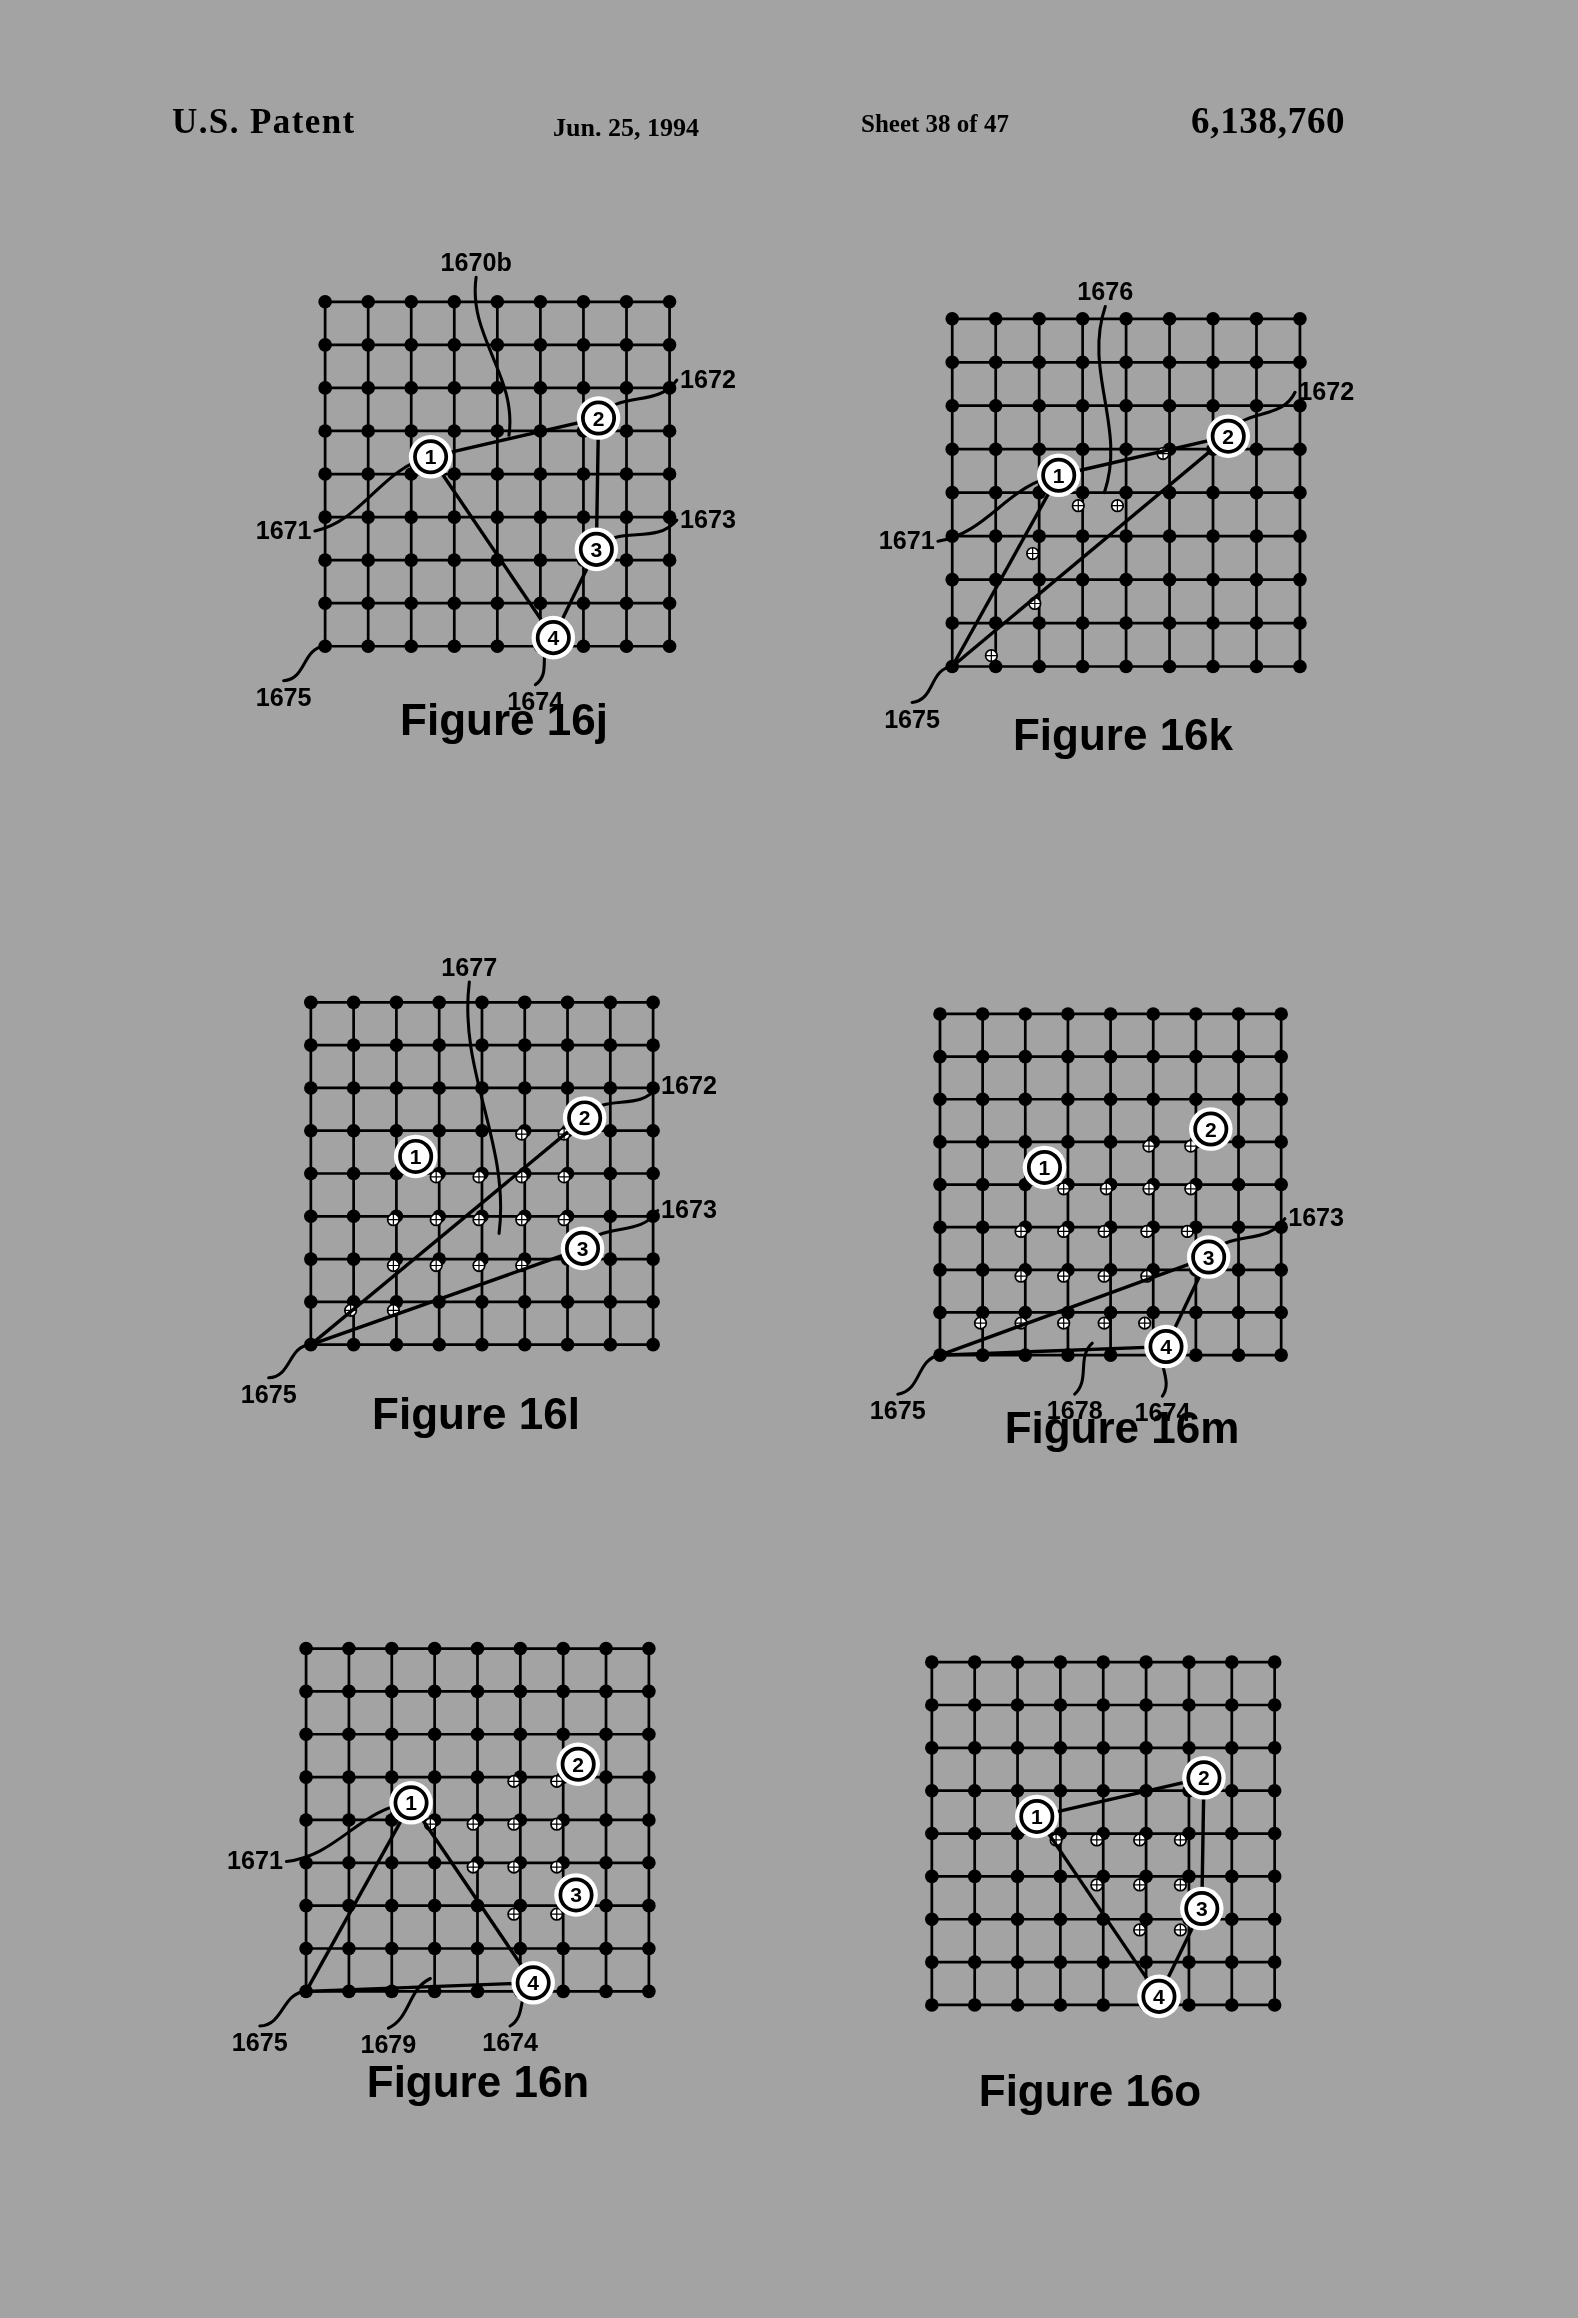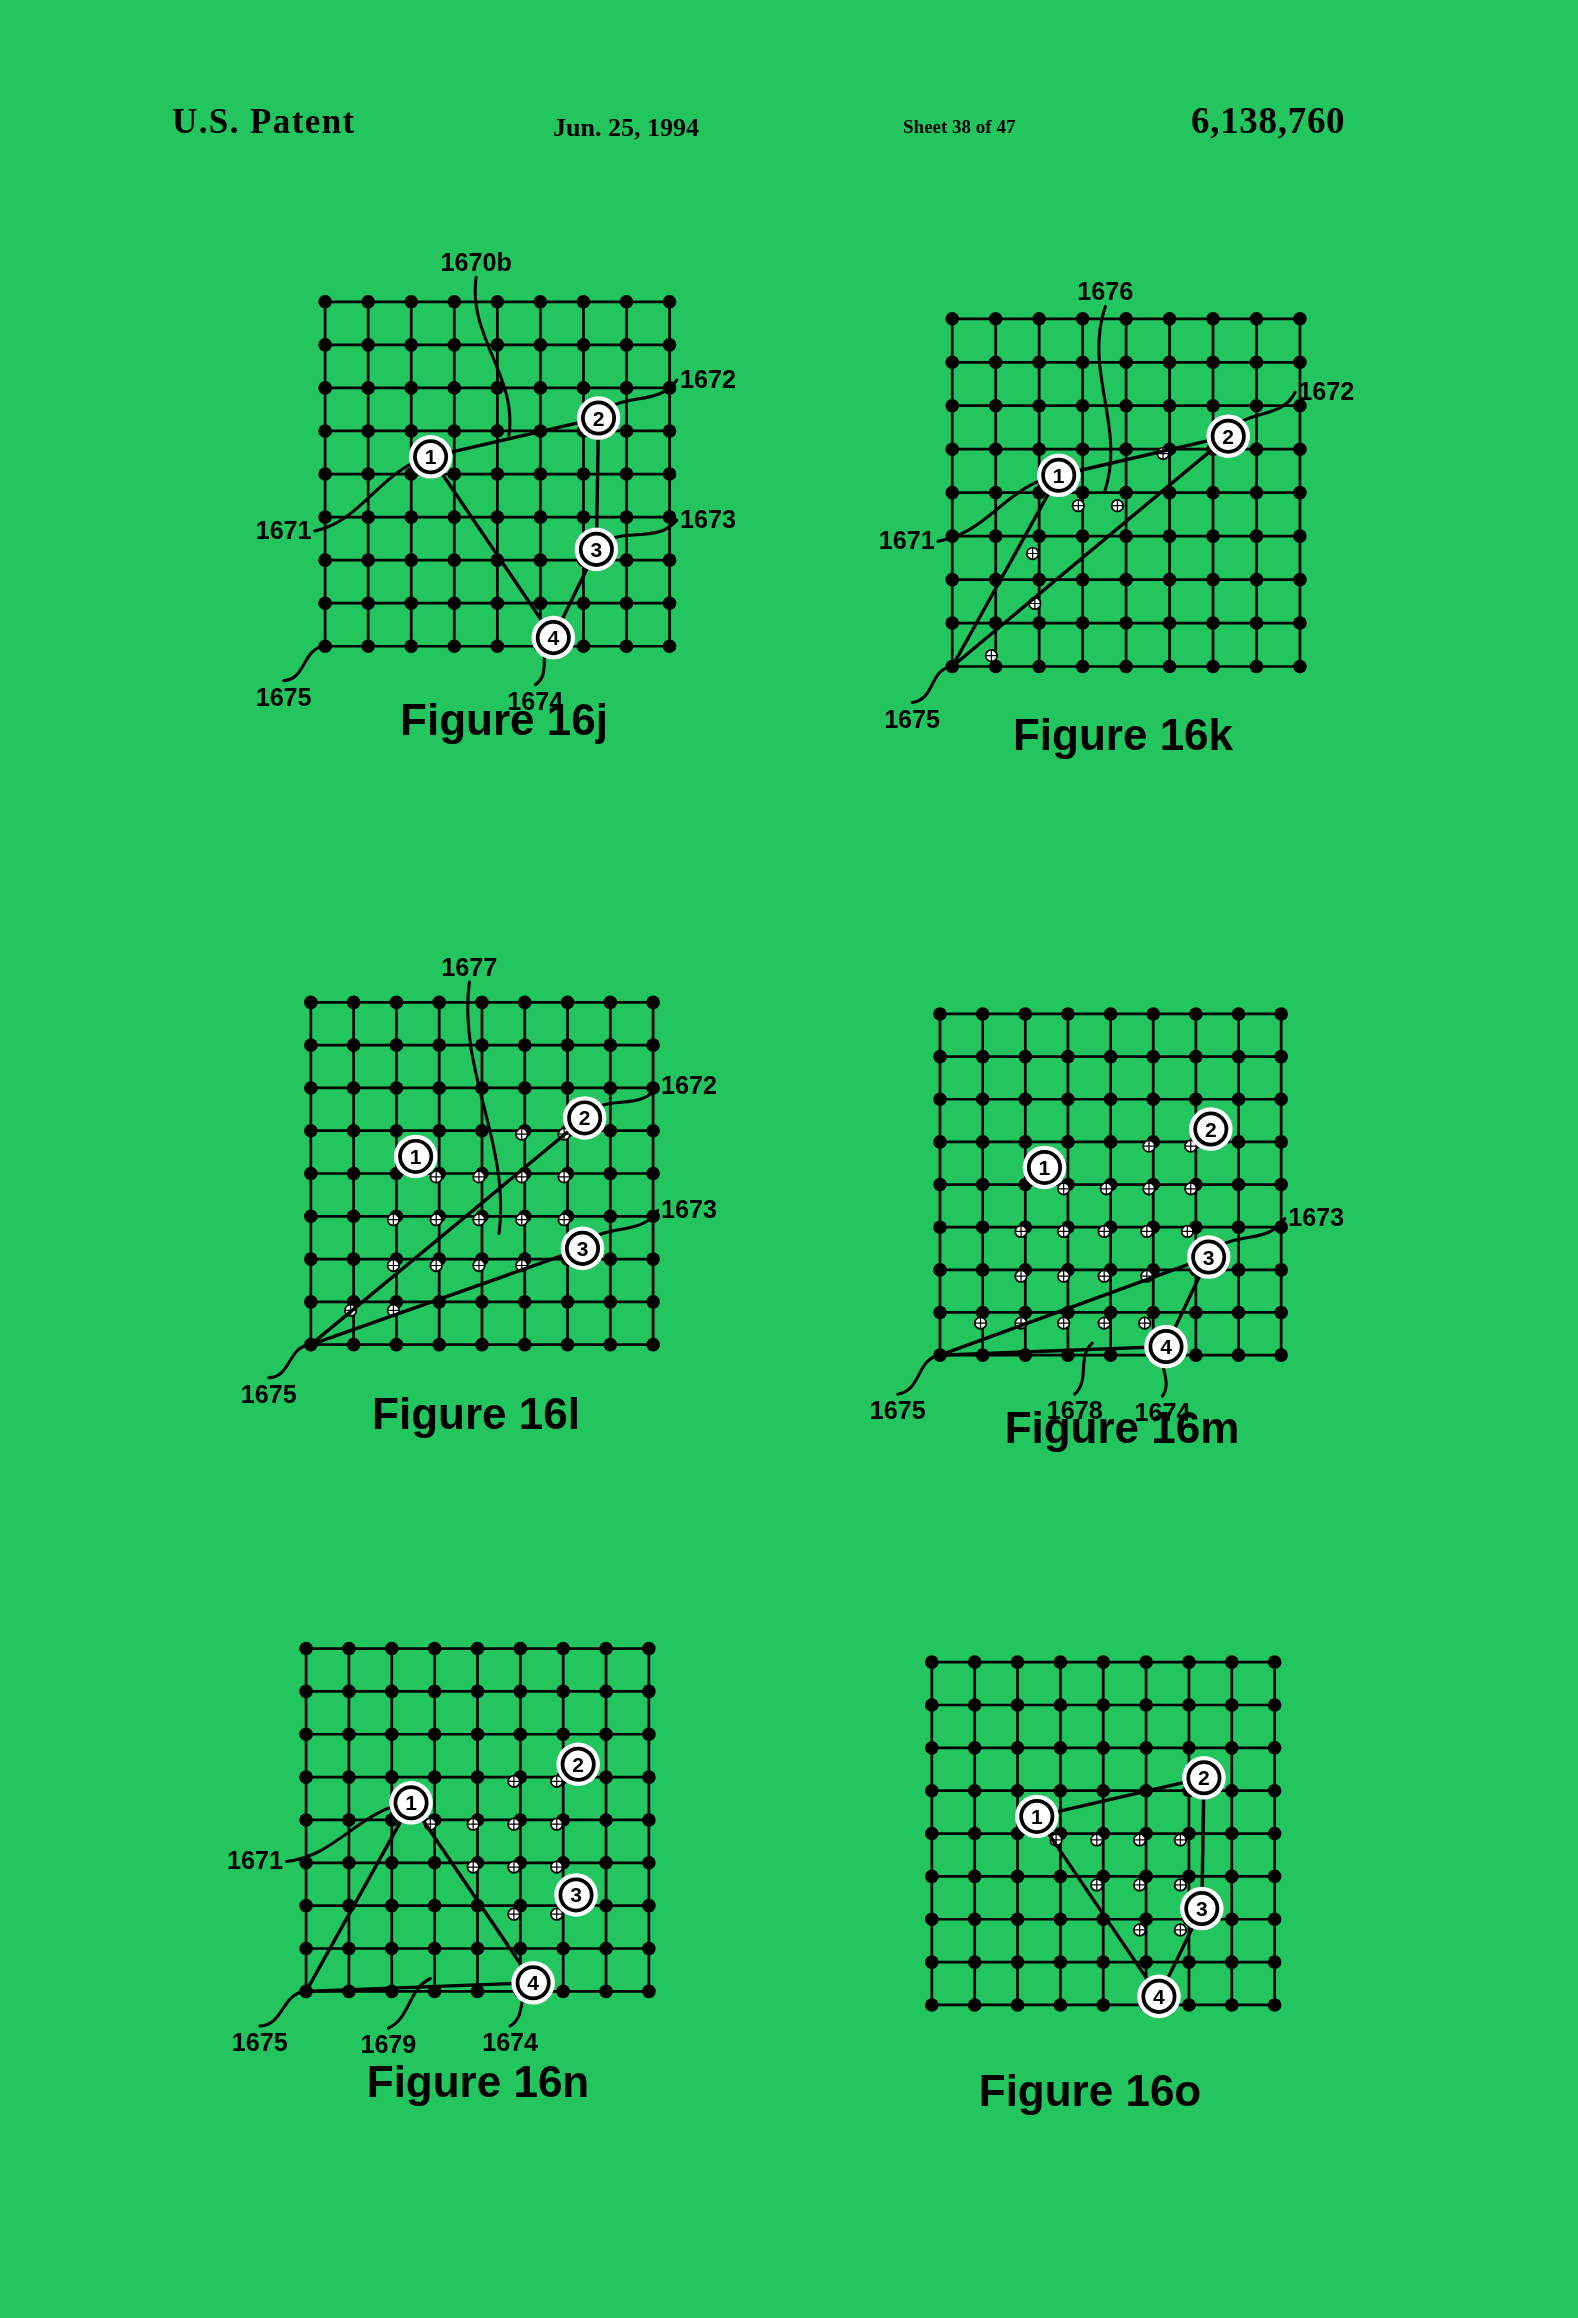--- a/index.html
+++ b/index.html
@@ -1,21 +1,21 @@
 <!DOCTYPE html>
 <html style="font-size:11px"><head>
 <meta charset="utf-8">
 <style>
   html,body{margin:0;padding:0;background:#e8e8e8;}
-  .page{position:relative;width:1578px;height:2319px;background:#22c55e;overflow:hidden;
+  .page{position:relative;width:1578px;height:2319px;background:#a3a3a3;overflow:hidden;
         font-family:"Liberation Sans",sans-serif;color:#000;}
   .hdr{position:absolute;font-family:"Liberation Serif",serif;font-weight:bold;white-space:nowrap;}
   .h-title{left:172px;top:102px;font-size:35px;letter-spacing:1.4px;}
   .h-date{left:553px;top:113px;font-size:26px;}
-  .h-sheet{left:861px;top:116px;font-size:19px;margin-left:42px;}
+  .h-sheet{left:861px;top:110px;font-size:25px;}
   .h-number{left:1191px;top:99px;font-size:37px;letter-spacing:0.7px;}
   svg.canvas{position:absolute;left:0;top:0;}
   .caption{position:absolute;transform:translateX(-50%);font-weight:bold;font-size:44px;
            letter-spacing:0px;white-space:nowrap;}
   .cap-0{left:504px;top:695px;}
   .cap-1{left:1123px;top:710px;}
   .cap-2{left:476px;top:1389px;}
   .cap-3{left:1111px;top:1403px;margin-left:11px;}
   .cap-4{left:478px;top:2057px;}
   .cap-5{left:1090px;top:2066px;}

